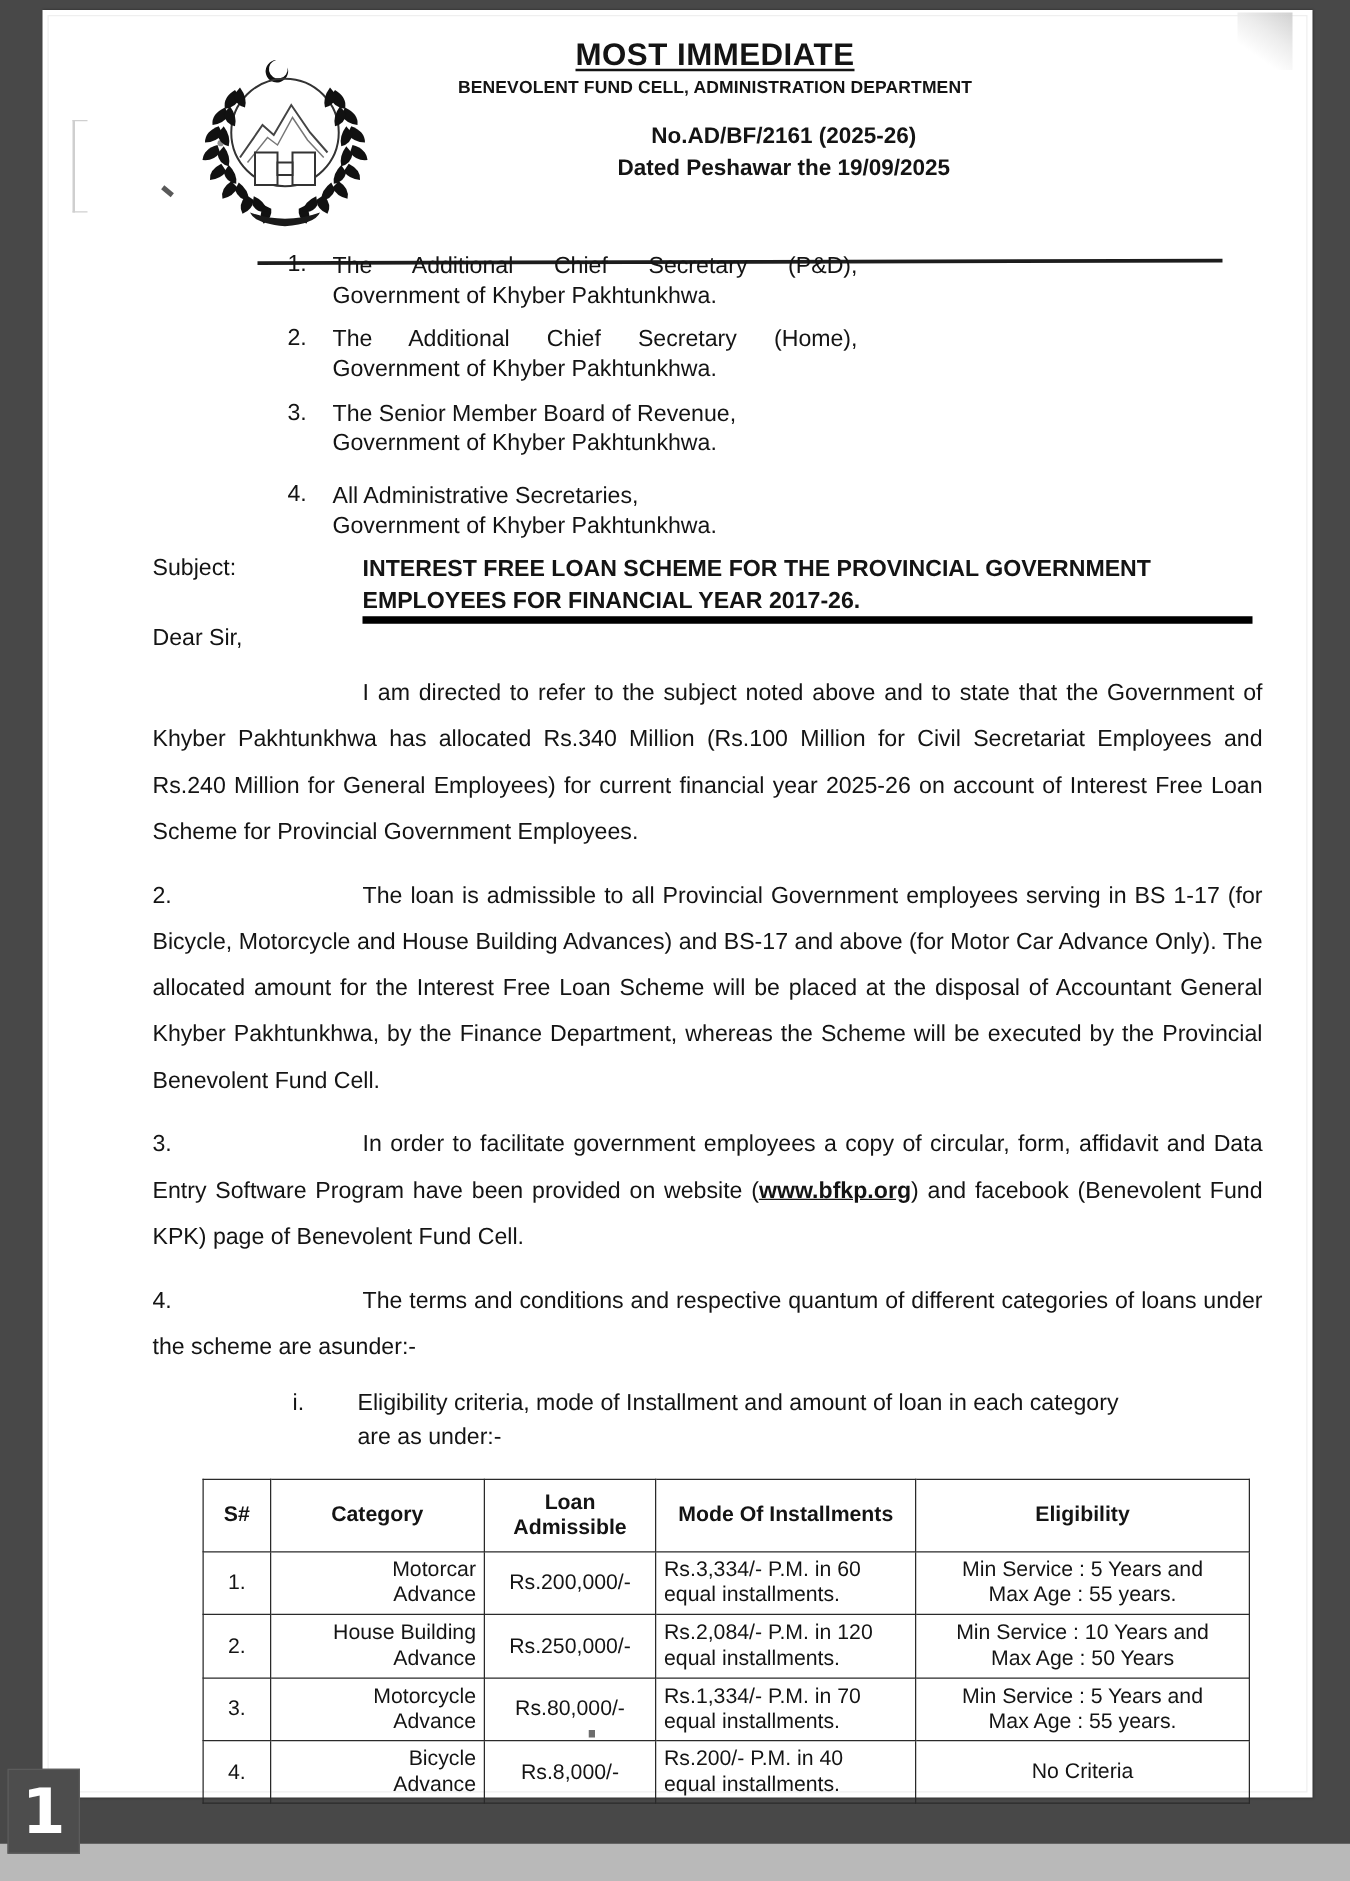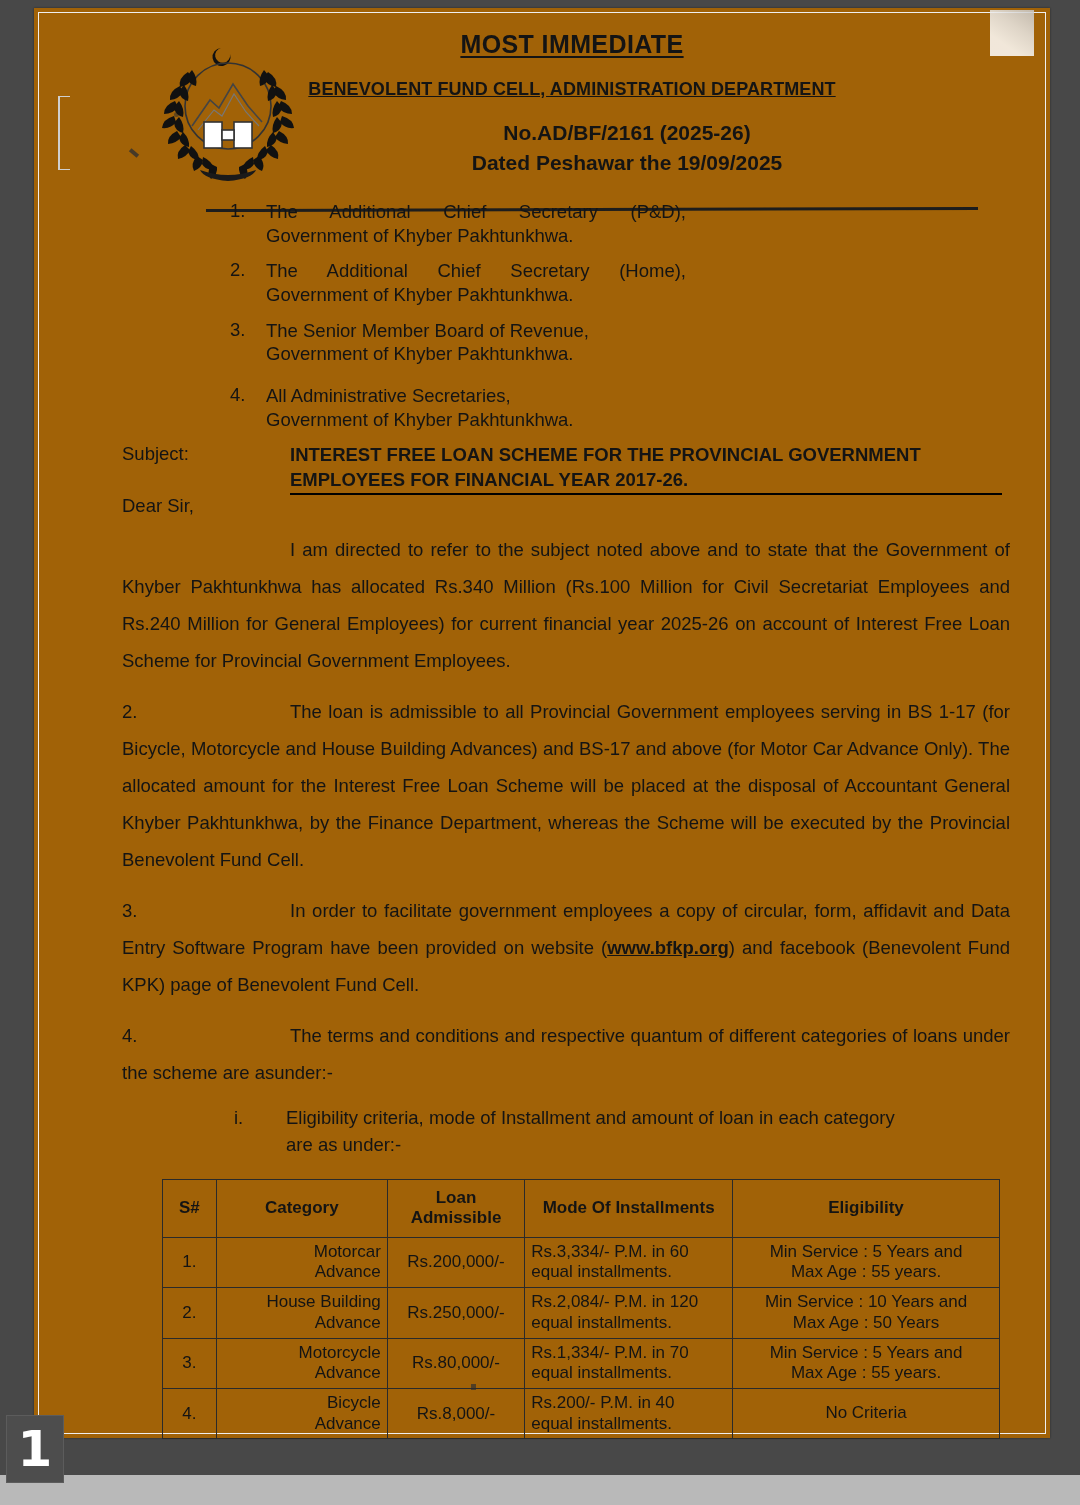--- a/index.html
+++ b/index.html
@@ -17,21 +17,21 @@
     font-family: "Liberation Sans", sans-serif;
   }
 
   
   .sheet {
     position: absolute;
     left: 34px;
     top: 8px;
     width: 1016px;
     height: 1430px;
-    background: #a16207;
+    background: #ffffff;
     box-shadow: 0 0 2px rgba(0,0,0,.45);
   }
   .sheet-inner-line {
     position: absolute;
     left: 4px; top: 4px; right: 4px; bottom: 4px;
     border: 1px solid #efefef;
     pointer-events: none;
   }
   .corner-smudge {
     position: absolute;
@@ -103,30 +103,29 @@
     text-decoration: underline;
     text-underline-offset: 3px;
   }
   .gov-line {
     margin-top: 12px;
     font-size: 21.5px;
     font-weight: bold;
     letter-spacing: .1px;
   }
   .cell-line {
-    margin-top: 20px;
-    font-size: 18px;
+    margin-top: 2px;
+    font-size: 14px;
     font-weight: bold;
     letter-spacing: .1px;
-    text-decoration: underline;
   }
   .ref-block {
     margin-top: 18px;
     text-align: center;
-    font-size: 21px;
+    font-size: 18px;
     font-weight: bold;
     line-height: 1.45;
     padding-left: 170px;
   }
   .rule {
     position: absolute;
     left: 172px;
     top: 200px;
     width: 772px;
     height: 3px;
@@ -161,21 +160,21 @@
   .subject-row {
     display: flex;
     margin-top: 4px;
     font-size: 18.5px;
   }
   .subject-label { width: 168px; flex: none; padding-left: 6px; }
   .subject-text {
     font-weight: bold;
     font-size: 18.5px;
     line-height: 1.32;
-    border-bottom: 2px solid #000000;
+    border-bottom: 6px solid #000000;
     padding-bottom: 1px;
     width: 712px;
   }
   .subject-text .l2 { display: block; }
 
   .dear-sir { font-size: 18.5px; padding-left: 6px; }
 
   p.para {
     font-size: 18.5px;
     line-height: 2.0;

